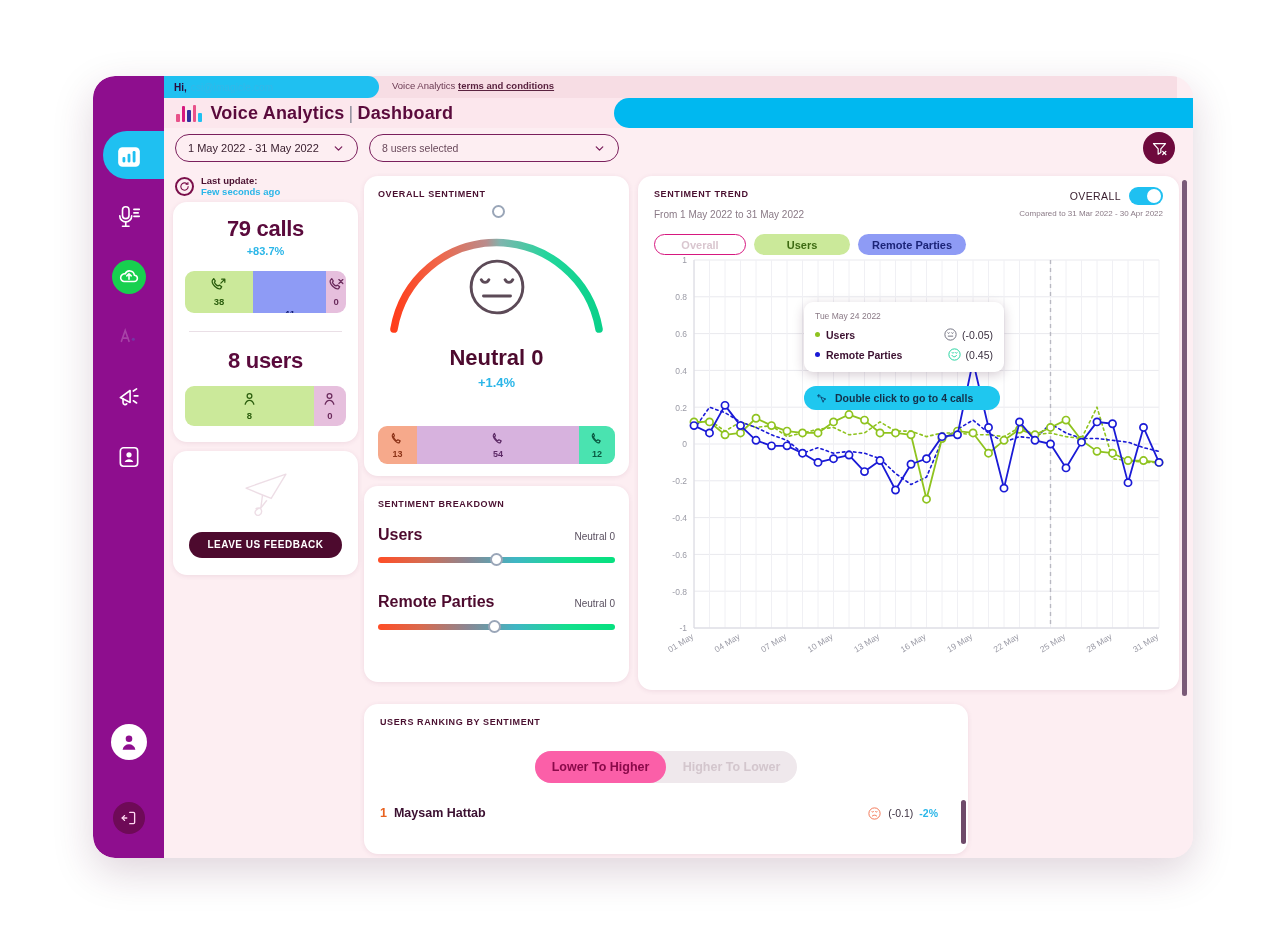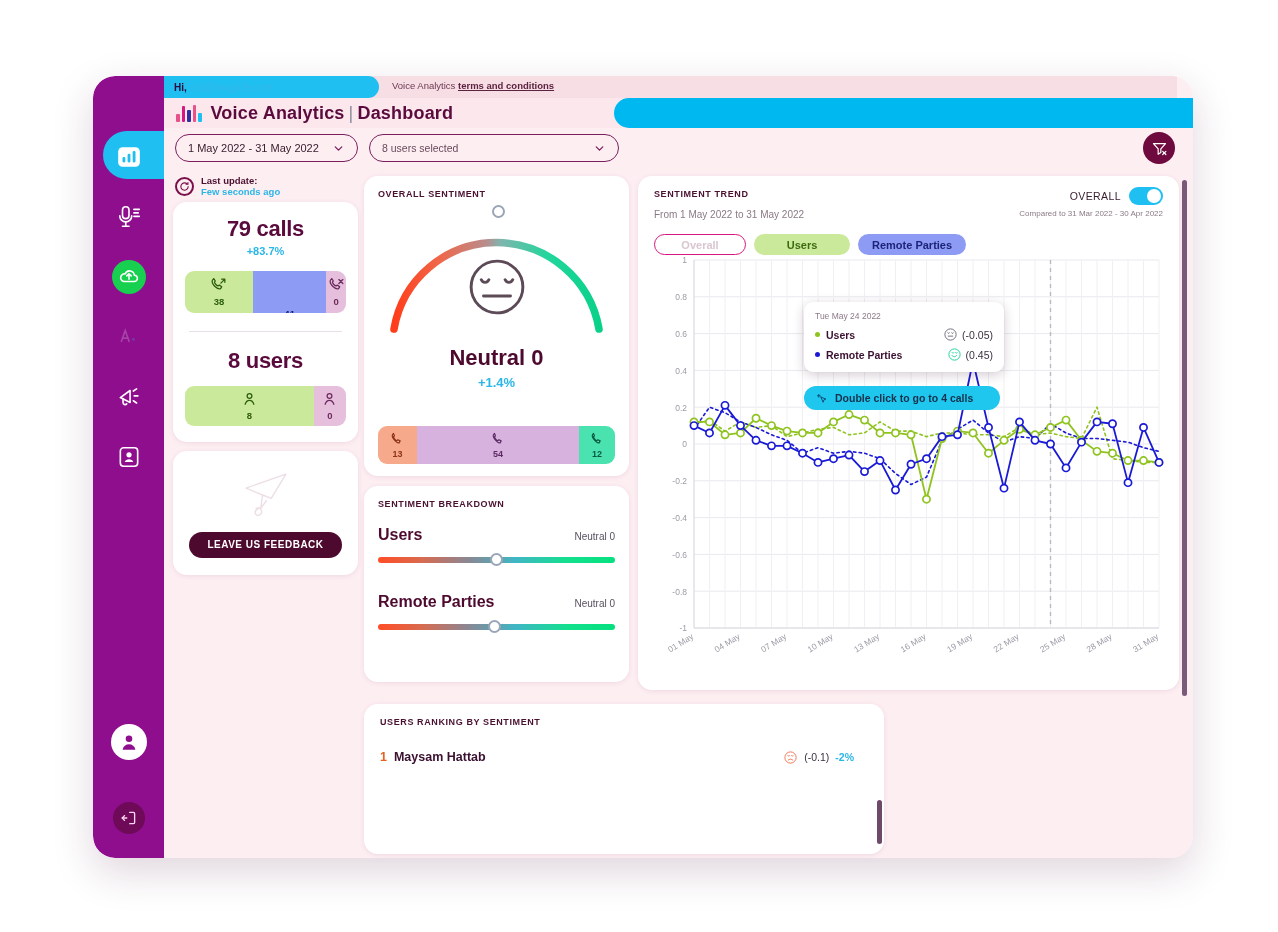--- a/index.html
+++ b/index.html
@@ -212,21 +212,21 @@
   .tt-num { font-size:10.5px; color:#3b3040; }
   .tt-cta {
     position:absolute; left:152px; top:132px; width:196px; height:24px; border-radius:12px;
     background:#1fc7ef; display:flex; align-items:center; gap:7px; padding-left:11px; z-index:9; cursor:pointer;
   }
   .tt-cta svg { width:13px; height:13px; color:#0e3f6b; }
   .tt-cta span { font-size:10.5px; font-weight:bold; color:#14304a;text-align:right; }
 
   
   .rankcard {
-    position:absolute; left:200px; top:532px; width:520px; height:150px;
+    position:absolute; left:200px; top:532px; width:604px; height:150px;
     background:#fff; border-radius:14px; box-shadow:0 1px 5px rgba(120,40,90,.10);
     padding:13px 16px; overflow:hidden;
   }
   .rank-toggle { display:flex; margin:24px auto 0; width:262px; height:32px; border-radius:16px; background:#efe8ec; }
   .rt {
     flex:1; display:flex; align-items:center; justify-content:center; border-radius:16px;
     font-size:12.5px; font-weight:bold; cursor:pointer;
   }
   .rt-on { background:#fb5fa8; color:#8a0a4a; }
   .rt-off { color:#d3c6cd; }
@@ -747,20 +747,24 @@
                   <path d="M11 9.5 20 13l-3.6 1.6L15 19l-4-9.5z"></path>
                 </svg>
               <span>Double click to go to 4 calls</span>
             </div>
           </div>
         </div>
       </div>
 
       <div class="rankcard">
         <div class="cardttl">USERS RANKING BY SENTIMENT</div>
+        <div class="rank-toggle">
+          <div class="rt rt-on">Lower To Higher</div>
+          <div class="rt rt-off">Higher To Lower</div>
+        </div>
         <div class="rank-row">
           <span class="rank-no">1</span>
           <span class="rank-name">Maysam Hattab</span>
           <span class="rank-right">
             <svg viewBox="0 0 24 24" fill="none" stroke="currentColor" stroke-width="1.5">
                 <circle cx="12" cy="12" r="9"></circle>
                 <path d="M8.4 16c1.4-1.9 5.8-1.9 7.2 0" stroke-linecap="round"></path>
                 <path d="M7.8 9c.6 1.2 2 1.2 2.6 0M13.6 9c.6 1.2 2 1.2 2.6 0" stroke-linecap="round"></path>
               </svg>
             <span class="rank-val">(-0.1)</span>

